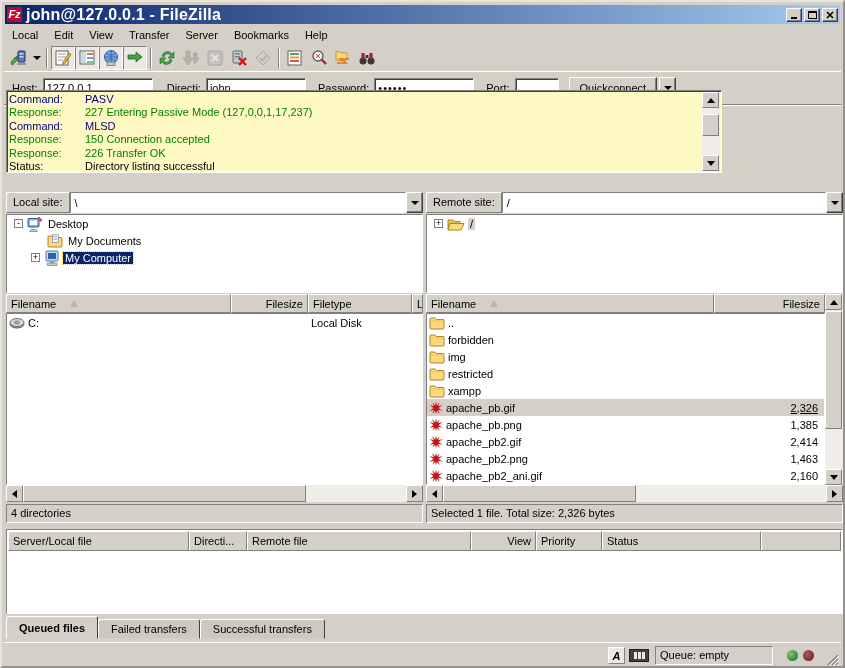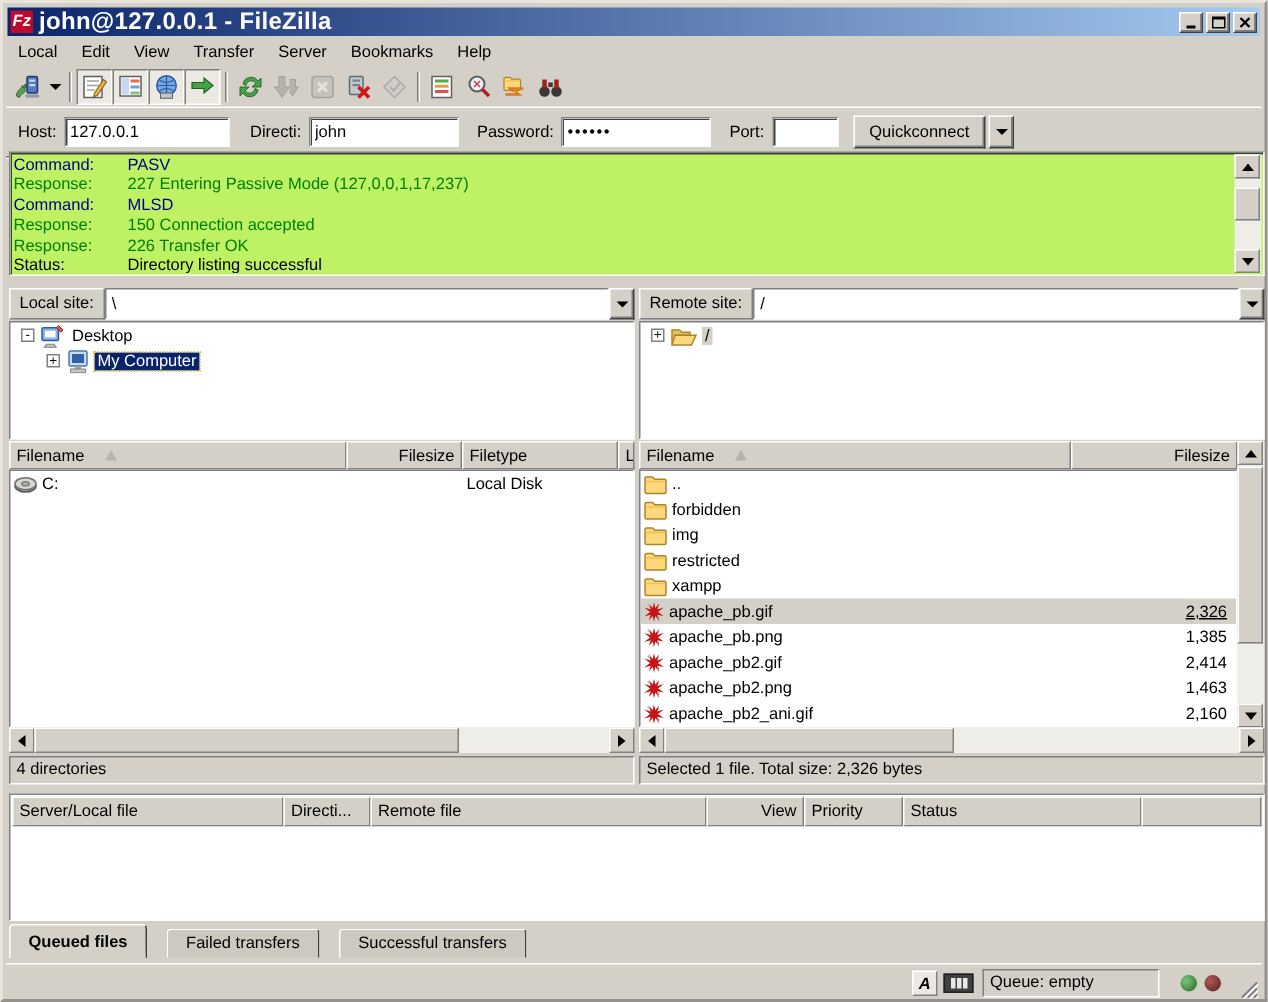--- a/index.html
+++ b/index.html
@@ -39,21 +39,21 @@
   #quickbar label { margin-right:5px; }
   .qc-input { height:20px; border:1px solid; border-color:#808080 #FFFFFF #FFFFFF #808080; box-shadow:inset 1px 1px 0 #404040; background:#fff; font:11px "Liberation Sans",sans-serif; padding:0 3px; }
   #host-input { width:110px; margin-right:14px; }
   #user-input { width:100px; margin-right:12px; }
   #pass-input { width:100px; margin-right:12px; letter-spacing:1px; }
   #port-input { width:44px; margin-right:10px; }
   #qc-btn { height:22px; padding:0 10px; font:11px "Liberation Sans",sans-serif; }
   #qc-drop { width:17px; height:22px; display:flex; align-items:center; justify-content:center; margin-left:2px; }
 
   
-  #log { left:4px; top:99px; width:837px; height:83px; background:#bef264; }
+  #log { left:4px; top:88px; width:716px; height:83px; background:#fef9c3; }
   #log-lines { position:absolute; left:2px; top:1px; right:20px; bottom:1px; overflow:hidden; }
   .log-line { display:flex; height:13.5px; align-items:center; white-space:nowrap; }
   .log-type { width:76px; flex:none; }
   .c-cmd { color:#000080; } .c-resp { color:#008000; } .c-stat { color:#000; }
 
   
   .vscroll { position:absolute; width:18px; background:#EFEDE7; }
   .hscroll { position:absolute; height:17px; background:#EFEDE7; }
   .sb-btn { position:absolute; width:17px; height:16px; display:flex; align-items:center; justify-content:center; }
   .sb-thumb { position:absolute; }
@@ -86,21 +86,21 @@
   .ficon { flex:none; margin-right:3px; display:flex; }
   .pstatus { position:absolute; left:0; right:0; top:312px; height:19px; border:1px solid; border-color:#808080 #fff #fff #808080; padding:2px 4px; white-space:nowrap; overflow:hidden; }
 
   
   #queue { left:4px; top:527px; width:837px; height:85px; background:#fff; border:1px solid; border-color:#808080 #fff #fff #808080; }
   #queue-header { position:absolute; left:1px; top:1px; right:1px; height:20px; display:flex; }
   #queue-body { position:absolute; left:1px; top:21px; right:1px; bottom:1px; background:#fff; }
 
   
   #tabs { left:4px; top:614px; right:4px; height:23px; display:flex; align-items:flex-end; }
-  .tab { height:20px; padding:3px 12px 0; border:1px solid; border-color:#fff #404040 #D4D0C8 #fff; border-radius:3px 3px 0 0; background:#CDC9C1; margin-right:13px; white-space:nowrap; }
+  .tab { height:20px; padding:3px 12px 0; border:1px solid; border-color:#fff #404040 #D4D0C8 #fff; border-radius:3px 3px 0 0; background:#CDC9C1; margin-right:0; white-space:nowrap; }
   .tab.active { height:23px; background:#D4D0C8; font-weight:bold; padding-top:5px; border-bottom-color:#D4D0C8; }
 
   
   #statusbar { left:2px; top:640px; right:2px; height:26px; display:flex; align-items:center; justify-content:flex-end; border-top:1px solid #fff; }
   #ascii-ind { width:17px; height:17px; border:1px solid; border-color:#fff #808080 #808080 #fff; display:flex; align-items:center; justify-content:center; font-weight:bold; font-style:italic; margin-right:4px; background:#ECE9E2; }
   #mode-badge { width:20px; height:13px; background:#404040; border:1px solid #202020; margin-right:6px; display:flex; align-items:center; justify-content:center; gap:1px; }
   #mode-badge i { width:3px; height:7px; background:#E8E8E8; display:block; }
   #queue-status { width:118px; height:19px; border:1px solid; border-color:#808080 #fff #fff #808080; padding:2px 4px; margin-right:14px; white-space:nowrap; }
   .led { width:11px; height:11px; border-radius:50%; margin-right:5px; }
   #led-recv { background:radial-gradient(circle at 35% 35%, #7CC87C, #1E641E); }
@@ -350,20 +350,26 @@
         </div>
     </div>
     <div class="tree sunken-thin">
       <div class="tree-row" style="padding-left:7px;">
         <span class="pm-box">-</span>
         <svg width="16" height="16" class="ficon">
             <use href="#i-desktop"></use>
           </svg>
         <span class="tree-label">Desktop</span>
       </div>
+      <div class="tree-row" style="padding-left:40px;">
+        <svg width="16" height="14" class="ficon">
+            <use href="#i-docs"></use>
+          </svg>
+        <span class="tree-label">My Documents</span>
+      </div>
       <div class="tree-row" style="padding-left:24px;">
         <span class="pm-box">+</span>
         <svg width="16" height="16" class="ficon">
             <use href="#i-computer"></use>
           </svg>
         <span class="tree-label sel-blue">My Computer</span>
       </div>
     </div>
     <div class="list-header" style="right:0;">
       <div class="hcell raised-thin" style="width:225px;">

